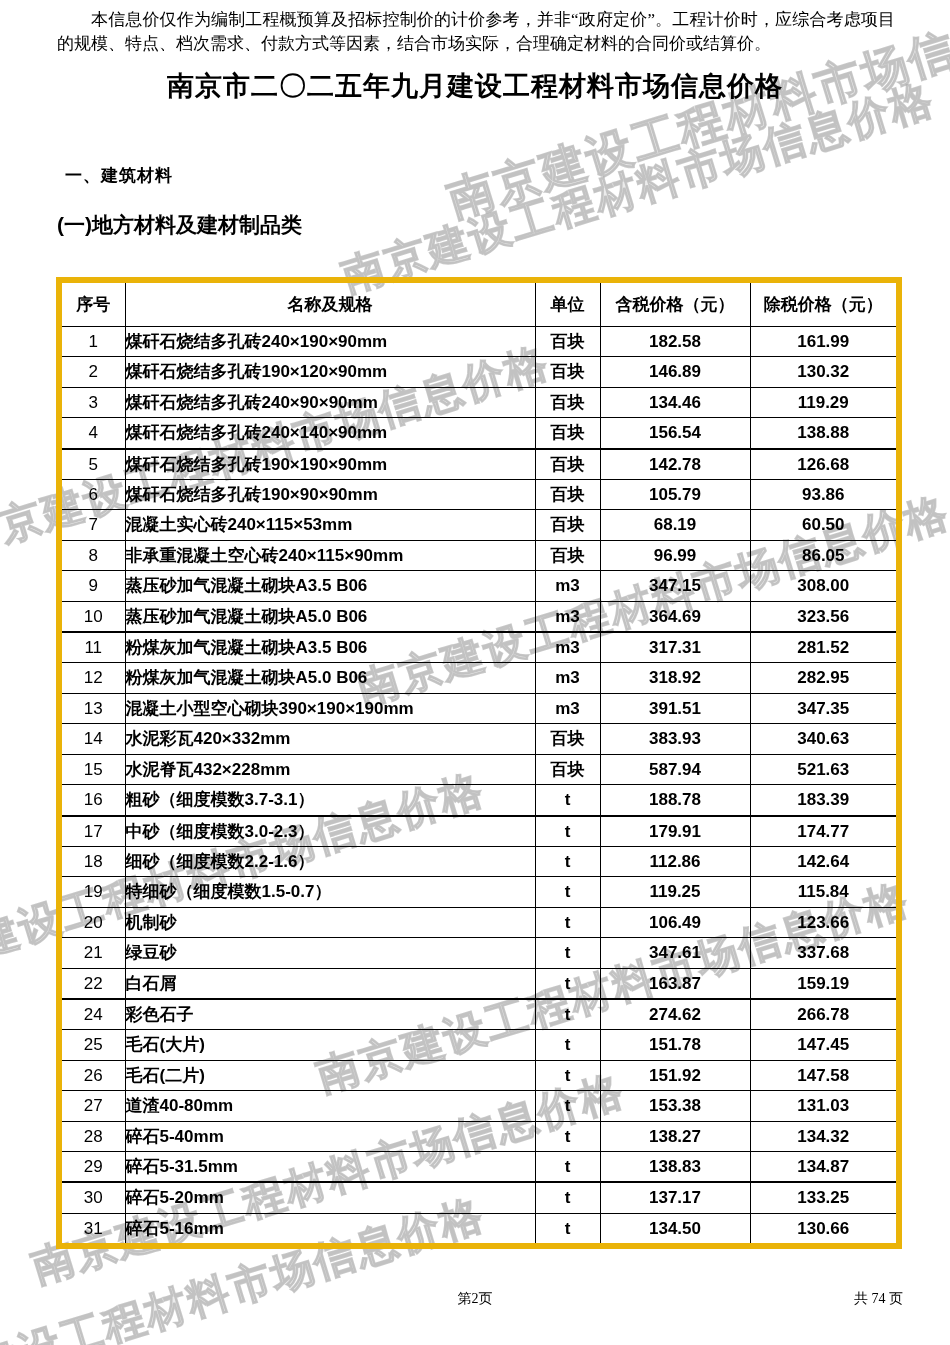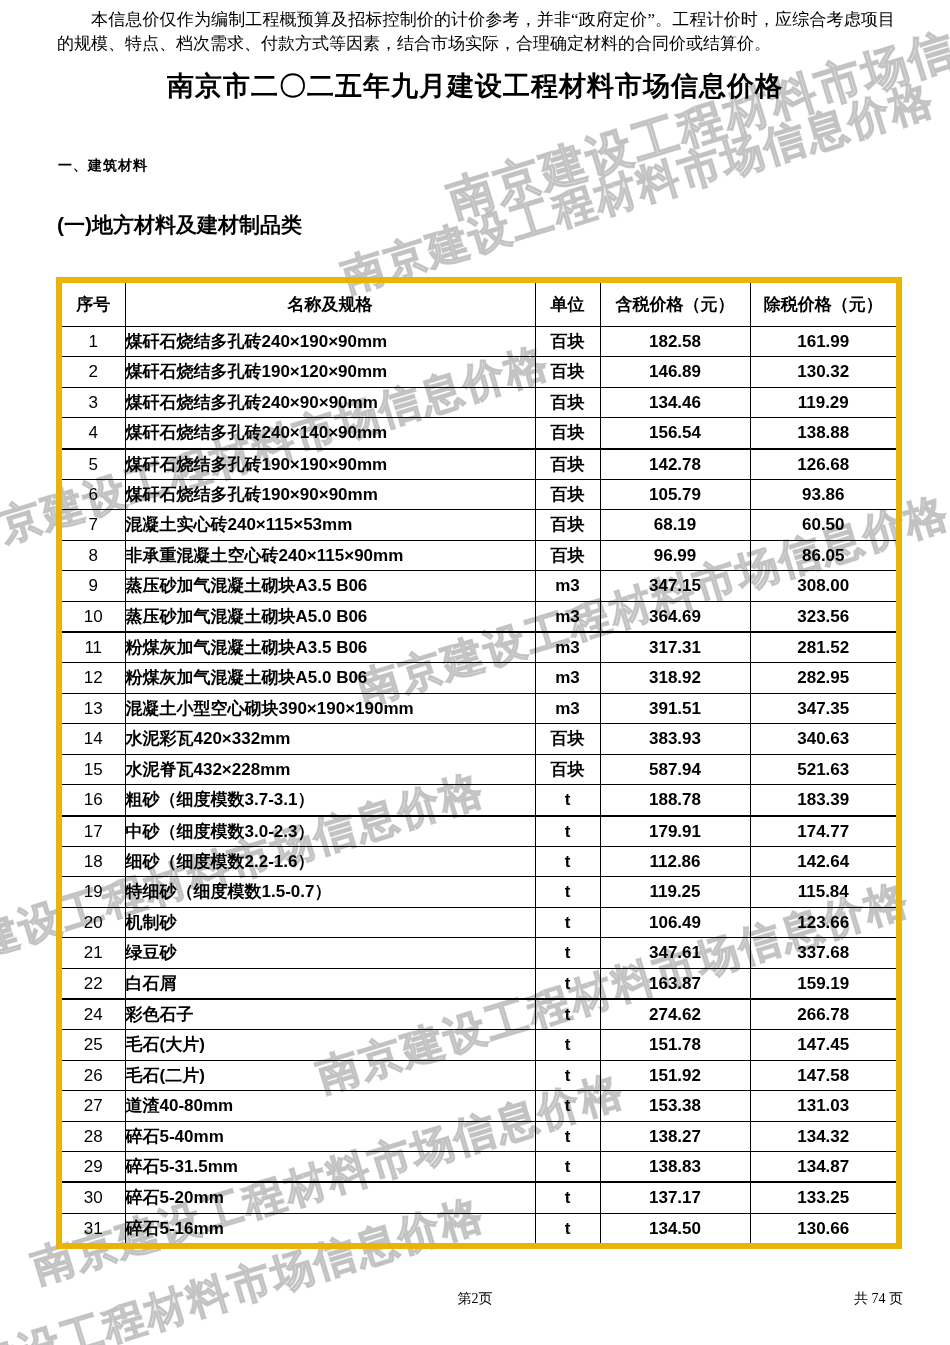--- a/index.html
+++ b/index.html
@@ -30,22 +30,22 @@
   .notice {
     position:absolute; z-index:2; left:57px; top:8px; width:838px; margin:0;
     font-family:"Liberation Serif", serif;
     font-size:17px; line-height:24px; text-indent:2em; text-align:justify;
   }
   .title {
     position:absolute; z-index:2; left:0; top:68px; width:100%; margin:0;
     text-align:center; font-size:27px; font-weight:bold; letter-spacing:1px;
   }
   .sec1 {
-    position:absolute; z-index:2; left:57px; top:156px; margin:1px;
-    font-size:14px; font-weight:bold; letter-spacing:1px;font-family:Liberation Serif, serif;
+    position:absolute; z-index:2; left:57px; top:156px; margin:8px;
+    font-size:17px; font-weight:bold; letter-spacing:1px;font-family:Liberation Serif, serif;
   }
   .sec2 {
     position:absolute; z-index:2; left:57px; top:211px; margin:0;
     font-size:21px; font-weight:bold;
   }
 
   
   table.price {
     position:absolute; z-index:2; left:56px; top:277px; width:840px;
     border-collapse:collapse; table-layout:fixed;

